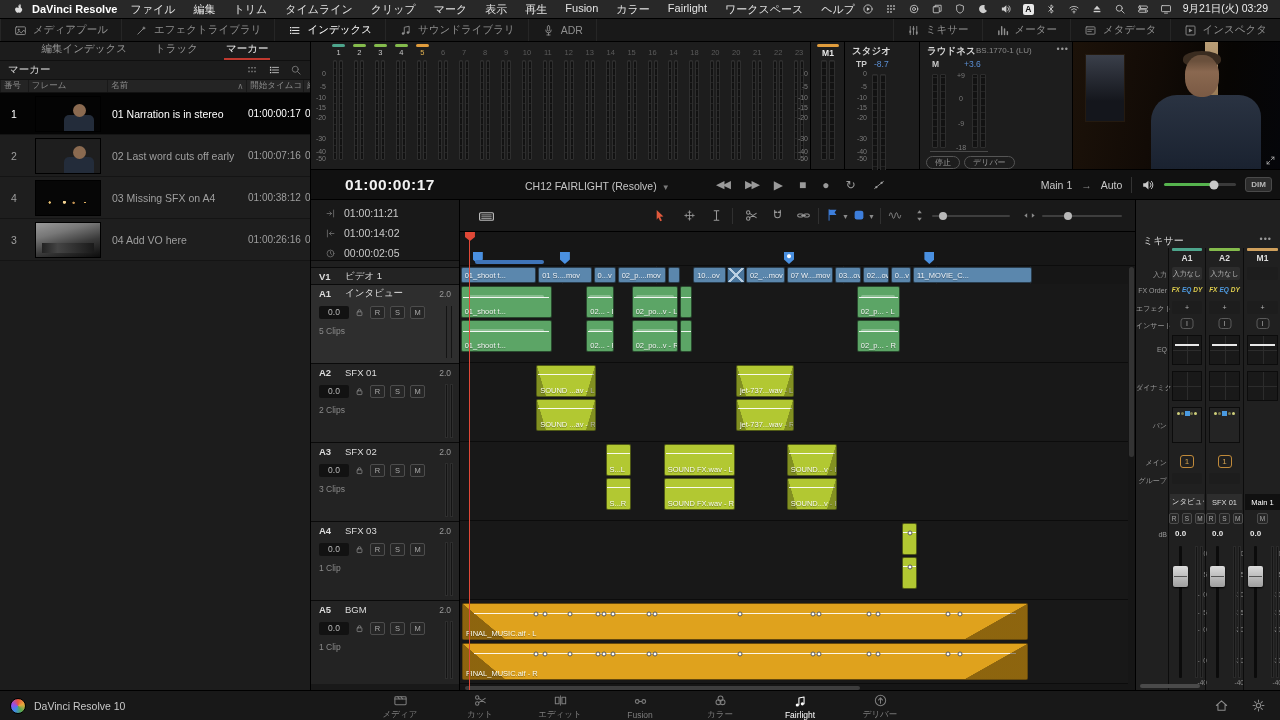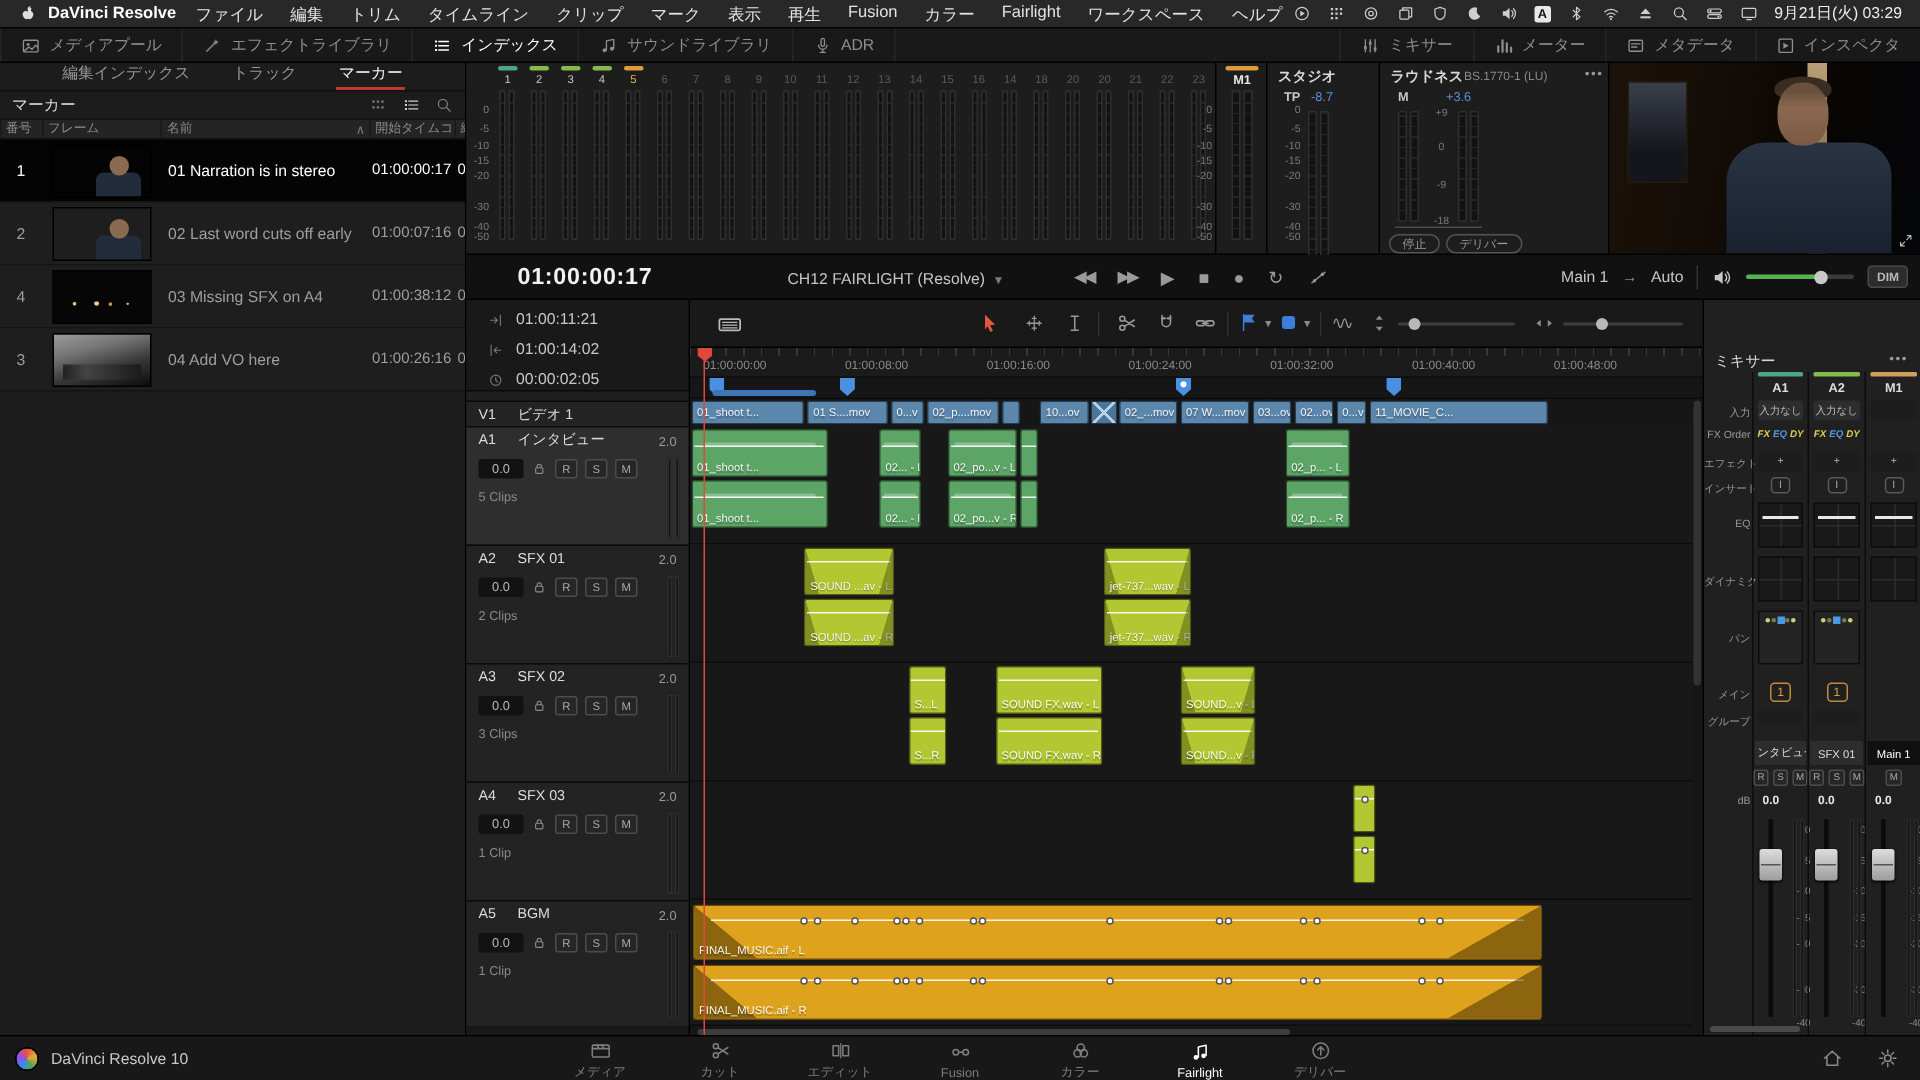--- a/index.html
+++ b/index.html
@@ -120,21 +120,21 @@
 #vol .knob{position:absolute;left:69%;top:50%;transform:translate(-50%,-50%);width:9px;height:9px;border-radius:50%;background:#c8c8c8}
 #dim{border:1px solid #4a4a4a;background:#2c2c2c;color:#b8b8b8;font-size:8px;font-weight:bold;padding:2px 5px;border-radius:3px;cursor:pointer}
 
 #workarea{position:absolute;top:200px;left:311px;right:0;bottom:30px}
 #edit-col{position:absolute;left:0;top:0;width:149px;height:100%;background:#191919;border-right:1px solid #000}
 .tcfield{position:absolute;left:0;height:20px;display:flex;align-items:center;color:#c9c9c9;font-size:10.5px;cursor:text;width:100%}
 .tcfield .fic{color:#777;margin:0 8px 0 14px}
 .hdr{position:absolute;left:0;width:100%;border-top:1px solid #0a0a0a;background:#232323}
 .hdr.selh{background:#2e2e2e}
 .hdr .r1{height:17px;display:flex;align-items:center;font-size:9.5px;color:#dcdcdc;padding:0 8px;gap:10px}
-.hdr .tid{font-weight:normal;width:16px}
+.hdr .tid{font-weight:bold;width:16px}
 .hdr .fmt{margin-left:auto;color:#9a9a9a;font-size:8.5px}
 .hdr .r2{height:18px;display:flex;align-items:center;gap:5px;padding:2px 8px 0}
 .gain{width:30px;height:13px;background:#121212;color:#bbb;font-size:8.5px;display:flex;align-items:center;justify-content:center;border-radius:2px;cursor:text}
 .lockic{color:#8a8a8a}
 .sq-btn{width:15px;height:13px;border:1px solid #4c4c4c;border-radius:2px;color:#aaa;font-size:7.5px;display:flex;align-items:center;justify-content:center;cursor:pointer;background:#262626}
 .hdr .r3{padding:6px 8px 0;font-size:8.5px;color:#8a8a8a}
 .hdr .hmeters{position:absolute;right:6px;top:20px;display:flex;gap:2px}
 .hdr .hmeters i{width:3px;height:54px;background:#141414;border:1px solid #2e2e2e;display:block}
 .hdr.tall .hmeters i{height:58px}
 
@@ -1038,30 +1038,20 @@
         </div>
         <span class="t" style="left:562px;color:#8a8a8a">
           <svg width="15" height="15" viewBox="0 0 16 16" class="ic">
             <path class="f" d="M2.5 8l3-2.5v5zM13.5 8l-3-2.5v5z"></path>
           </svg>
         </span>
         <div class="zslider" style="left:582px;width:80px">
           <i style="left:32%"></i>
         </div>
       </div>
-    <div id="ruler">
-        <div class="ticks"></div>
-        <span class="rl" style="left:1.3%">01:00:00:00</span>
-        <span class="rl" style="left:15.3%">01:00:08:00</span>
-        <span class="rl" style="left:29.3%">01:00:16:00</span>
-        <span class="rl" style="left:43.3%">01:00:24:00</span>
-        <span class="rl" style="left:57.3%">01:00:32:00</span>
-        <span class="rl" style="left:71.3%">01:00:40:00</span>
-        <span class="rl" style="left:85.3%">01:00:48:00</span>
-      </div>
     <div id="marker-lane">
         <span class="tmarker" style="left:1.9%"></span>
         <span class="tmarker" style="left:14.8%"></span>
         <span class="tmarker sel" style="left:48%"></span>
         <span class="tmarker" style="left:68.8%"></span>
         <span id="marker-span" style="left:2.2%;width:10.3%"></span>
       </div>
     <div id="lanes">
         <div class="gline" style="left:1.3%"></div>
         <div class="gline" style="left:15.3%"></div>

